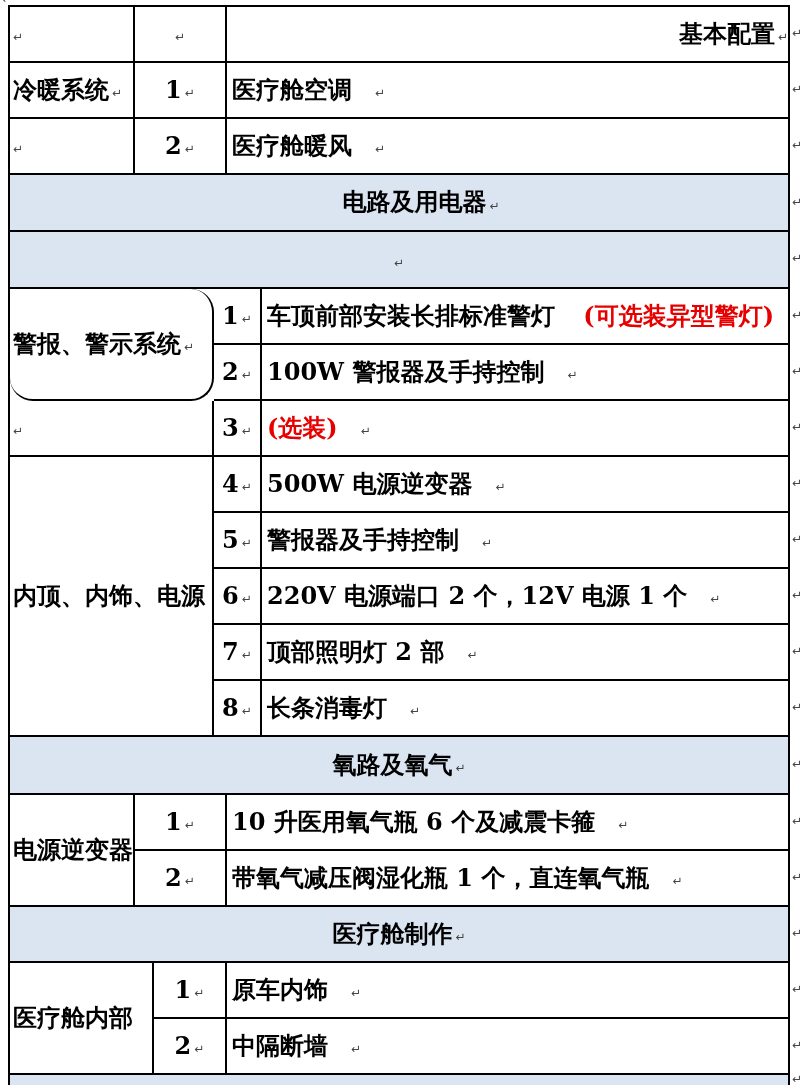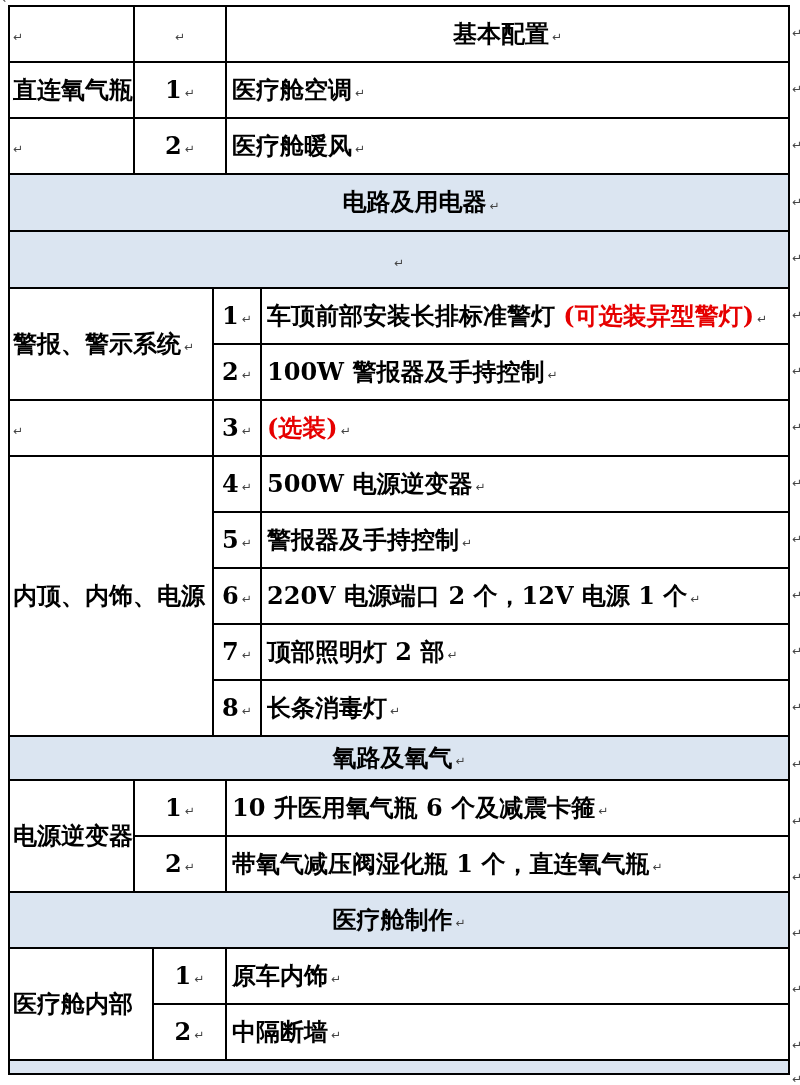--- a/index.html
+++ b/index.html
@@ -31,40 +31,40 @@
   .sec-cabin{grid-template-columns:144px 73px 1fr;grid-template-rows:repeat(2,56px);}
   .cell{
     border-right:2px solid var(--ink);
     border-bottom:2px solid var(--ink);
     display:flex;align-items:center;
     overflow:hidden;
   }
   .cell.lastcol{border-right:none;}
   .cell.gspan2{grid-row:1 / span 2;grid-column:1;}
   .cell.gspan2b{grid-row:1 / span 2;grid-column:1;gap:16px;}
-  .cell.alarm-span{grid-row:1 / span 2;grid-column:1;}
+  .cell.alarm-span{grid-row:1 / span 2;grid-column:1;border-radius:23px;}
   .cell.interior-span{grid-row:4 / span 5;grid-column:1;}
   .cell.row3-left{grid-row:3;grid-column:1;}
   .txt{
     font-weight:bold;font-size:24px;line-height:1.1;
     white-space:pre;
   }
   .red{color:var(--red);}
   .group-cell{padding-left:3px;}
-  .item-cell{padding-left:5px;}
+  .item-cell{padding-left:5px;gap:20px;}
   .num-cell{justify-content:center;}
-  .header-cell{justify-content:center;}
+  .header-cell{justify-content:flex-end;}
   .band{
     background:var(--band-blue);
     border-bottom:2px solid var(--ink);
     display:flex;align-items:center;justify-content:center;
   }
   .band-electric{height:57px;padding-left:44px;}
   .band-empty{height:57px;}
-  .band-oxygen{height:44px;text-align:right;}
+  .band-oxygen{height:58px;text-align:right;}
   .band-cabin{height:56px;}
   .band-strip{height:12px;border-bottom:none;}
   .pmark{
     font-family:"DejaVu Sans","Liberation Sans",sans-serif;
     font-size:12px;color:#444;line-height:1;
     display:inline-block;
     margin-left:3px;transform:translateY(3px);
     white-space:nowrap;
   }
   .pmark.alone{margin-left:0;}
@@ -90,21 +90,21 @@
         </div>
       <div class="cell num-cell">
           <span class="pmark alone">↵</span>
         </div>
       <div class="cell header-cell lastcol">
           <span class="txt">基本配置</span>
           <span class="pmark">↵</span>
         </div>
 
       <div class="cell group-cell">
-          <span class="txt">直连氧气瓶</span>
+          <span class="txt">冷暖系统</span>
           <span class="pmark">↵</span>
         </div>
       <div class="cell num-cell">
           <span class="txt">1</span>
           <span class="pmark">↵</span>
         </div>
       <div class="cell item-cell lastcol">
           <span class="txt">医疗舱空调</span>
           <span class="pmark">↵</span>
         </div>

